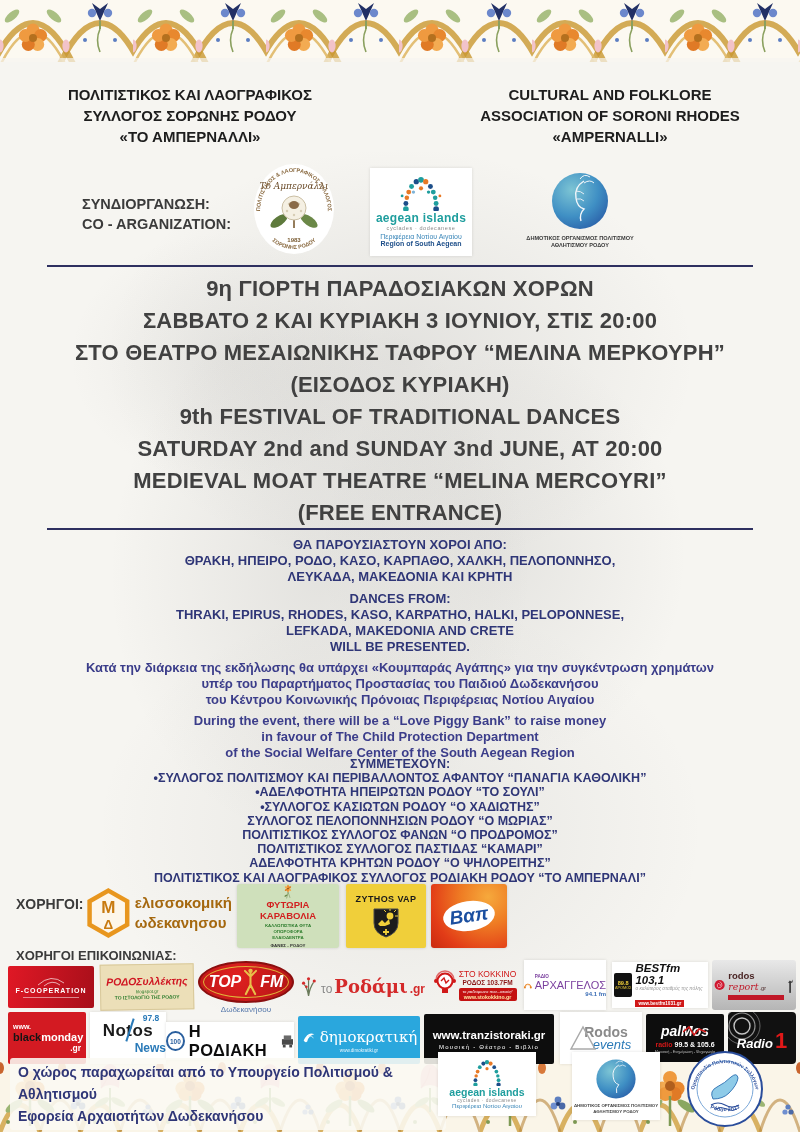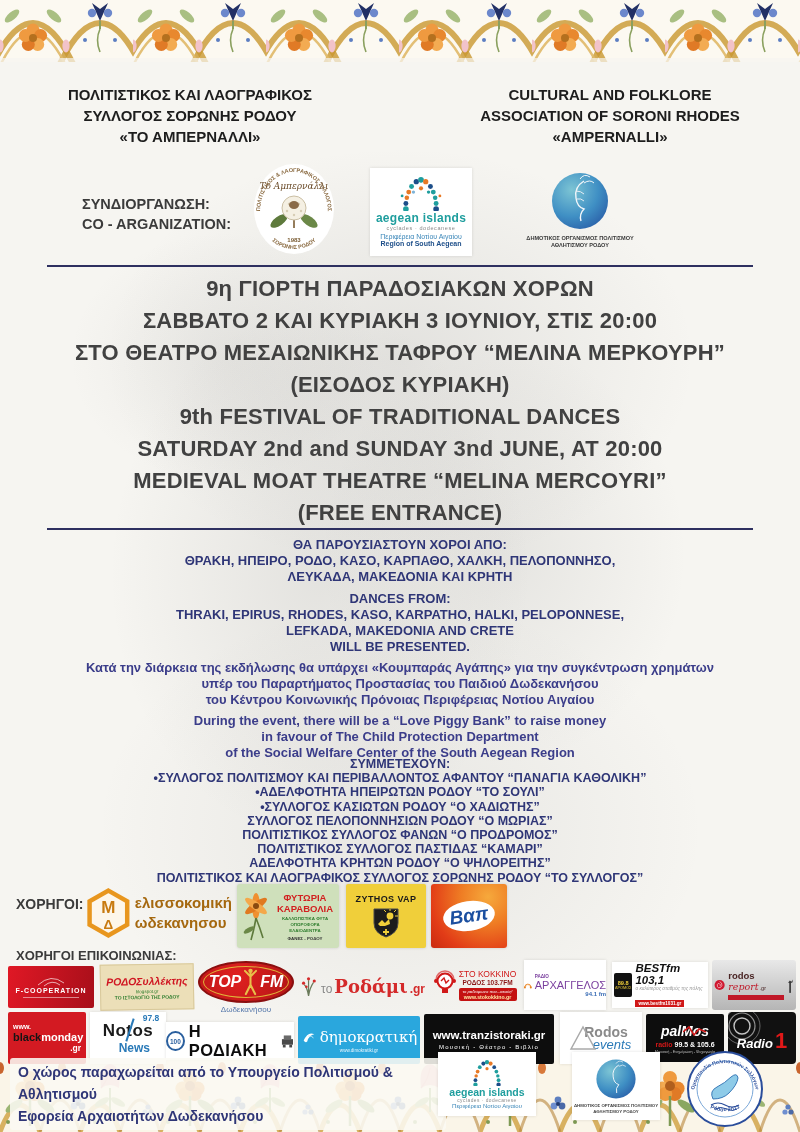--- a/index.html
+++ b/index.html
@@ -192,38 +192,38 @@
 
   <div class="abs z2 parts ctr" style="left:0;top:757px;width:800px">
     <div>ΣΥΜΜΕΤΕΧΟΥΝ:</div>
     <div>•ΣΥΛΛΟΓΟΣ ΠΟΛΙΤΙΣΜΟΥ ΚΑΙ ΠΕΡΙΒΑΛΛΟΝΤΟΣ ΑΦΑΝΤΟΥ “ΠΑΝΑΓΙΑ ΚΑΘΟΛΙΚΗ”</div>
     <div>•ΑΔΕΛΦΟΤΗΤΑ ΗΠΕΙΡΩΤΩΝ ΡΟΔΟΥ “ΤΟ ΣΟΥΛΙ”</div>
     <div>•ΣΥΛΛΟΓΟΣ ΚΑΣΙΩΤΩΝ ΡΟΔΟΥ “Ο ΧΑΔΙΩΤΗΣ”</div>
     <div>ΣΥΛΛΟΓΟΣ ΠΕΛΟΠΟΝΝΗΣΙΩΝ ΡΟΔΟΥ “Ο ΜΩΡΙΑΣ”</div>
     <div>ΠΟΛΙΤΙΣΤΙΚΟΣ ΣΥΛΛΟΓΟΣ ΦΑΝΩΝ “Ο ΠΡΟΔΡΟΜΟΣ”</div>
     <div>ΠΟΛΙΤΙΣΤΙΚΟΣ ΣΥΛΛΟΓΟΣ ΠΑΣΤΙΔΑΣ “ΚΑΜΑΡΙ”</div>
     <div>ΑΔΕΛΦΟΤΗΤΑ ΚΡΗΤΩΝ ΡΟΔΟΥ “Ο ΨΗΛΟΡΕΙΤΗΣ”</div>
-    <div>ΠΟΛΙΤΙΣΤΙΚΟΣ ΚΑΙ ΛΑΟΓΡΑΦΙΚΟΣ ΣΥΛΛΟΓΟΣ ΣΟΡΩΝΗΣ ΡΟΔΟΥ “ΤΟ ΣΥΛΛΟΓΟΣ”</div>
+    <div>ΠΟΛΙΤΙΣΤΙΚΟΣ ΚΑΙ ΛΑΟΓΡΑΦΙΚΟΣ ΣΥΛΛΟΓΟΣ ΡΟΔΙΑΚΗ ΡΟΔΟΥ “ΤΟ ΑΜΠΕΡΝΑΛΙ”</div>
   </div>
 
   <div class="abs z2 lbl" style="left:16px;top:896px;font-size:14px">ΧΟΡΗΓΟΙ:</div>
 
   <div class="logo-card z2" style="left:86px;top:884px;width:146px;height:58px;flex-direction:row;gap:4px">
     <svg width="50" height="56" viewBox="0 0 50 56">
       <polygon points="25,3 46,15 46,41 25,53 4,41 4,15" fill="#fdf6ea" stroke="#e8961e" stroke-width="5"></polygon>
       <text x="25" y="28" text-anchor="middle" font-size="19" font-weight="bold" fill="#c87a10">Μ</text>
       <text x="25" y="46" text-anchor="middle" font-size="15" font-weight="bold" fill="#c87a10">Δ</text>
     </svg>
     <div style="font-weight:bold;color:#a5680f;font-size:15px;line-height:20px">
       <div>ελισσοκομική</div>
       <div>ωδεκανησου</div>
     </div>
   </div>
 
-  <div class="logo-card z2" style="left:237px;top:884px;width:102px;height:64px;background:#cfe0bb;border-radius:3px;flex-direction:row;box-shadow:0 0 3px rgba(0,0,0,.15)">
+  <div class="logo-card z2" style="left:237px;top:884px;width:102px;height:64px;background:#cfe0bb;border-radius:3px;flex-direction:column;box-shadow:0 0 3px rgba(0,0,0,.15)">
     <svg width="34" height="52" viewBox="0 0 34 52">
       <ellipse cx="17" cy="16" rx="4" ry="13" fill="#f09030"></ellipse>
       <ellipse cx="17" cy="16" rx="4" ry="13" fill="#e07a20" transform="rotate(55 17 16)"></ellipse>
       <ellipse cx="17" cy="16" rx="4" ry="13" fill="#f4a84a" transform="rotate(-55 17 16)"></ellipse>
       <circle cx="17" cy="16" r="3" fill="#8a4a10"></circle>
       <path d="M17 28 Q 15 40 12 50 M17 28 Q 21 38 24 48" stroke="#5e7a3c" stroke-width="1.6" fill="none"></path>
       <ellipse cx="10" cy="40" rx="6" ry="2.4" fill="#6b8847" transform="rotate(-30 10 40)"></ellipse>
     </svg>
     <div class="ctr" style="width:64px">
       <div style="color:#d21f1f;font-weight:bold;font-size:9.5px;line-height:11px">
@@ -374,21 +374,21 @@
     </div>
     <div style="color:#fff;font-size:8.5px;font-weight:bold;align-self:flex-end">.gr</div>
   </div>
 
   <div class="logo-card z2 white-card" style="left:90px;top:1012px;width:76px;height:52px">
     <div style="position:relative">
       <span style="position:absolute;right:-6px;top:-8px;color:#2a7ab8;font-weight:bold;font-size:8.5px">97.8</span>
       <span style="color:#1a1a1a;font-weight:900;font-size:17px;letter-spacing:.5px">Notos</span>
       <span style="position:absolute;left:26px;top:-3px;width:2px;height:24px;background:#2a7ab8;transform:rotate(18deg)"></span>
     </div>
-    <div style="color:#2a7ab8;font-weight:900;font-size:12px;align-self:flex-end;margin-right:16px">News</div>
+    <div style="color:#2a7ab8;font-weight:900;font-size:12px;align-self:flex-end;margin-right:0">News</div>
   </div>
 
   <div class="logo-card z2 white-card" style="left:166px;top:1022px;width:128px;height:38px;flex-direction:row;gap:4px">
     <div style="width:20px;height:20px;border-radius:50%;border:2px solid #2a5f9e;color:#2a5f9e;font-size:6.5px;font-weight:bold;display:flex;align-items:center;justify-content:center;box-sizing:border-box">100</div>
     <div style="color:#0d0d0d;font-weight:900;font-size:16.5px;letter-spacing:.4px">Η ΡΟΔΙΑΚΗ</div>
     <svg width="14" height="16" viewBox="0 0 14 16">
       <rect x="1" y="6" width="12" height="6" fill="#4a4a4a"></rect>
         <rect x="3" y="2" width="8" height="4" fill="#6a6a6a"></rect>
       <rect x="2" y="12" width="3" height="3" fill="#4a4a4a"></rect>
         <rect x="9" y="12" width="3" height="3" fill="#4a4a4a"></rect>

